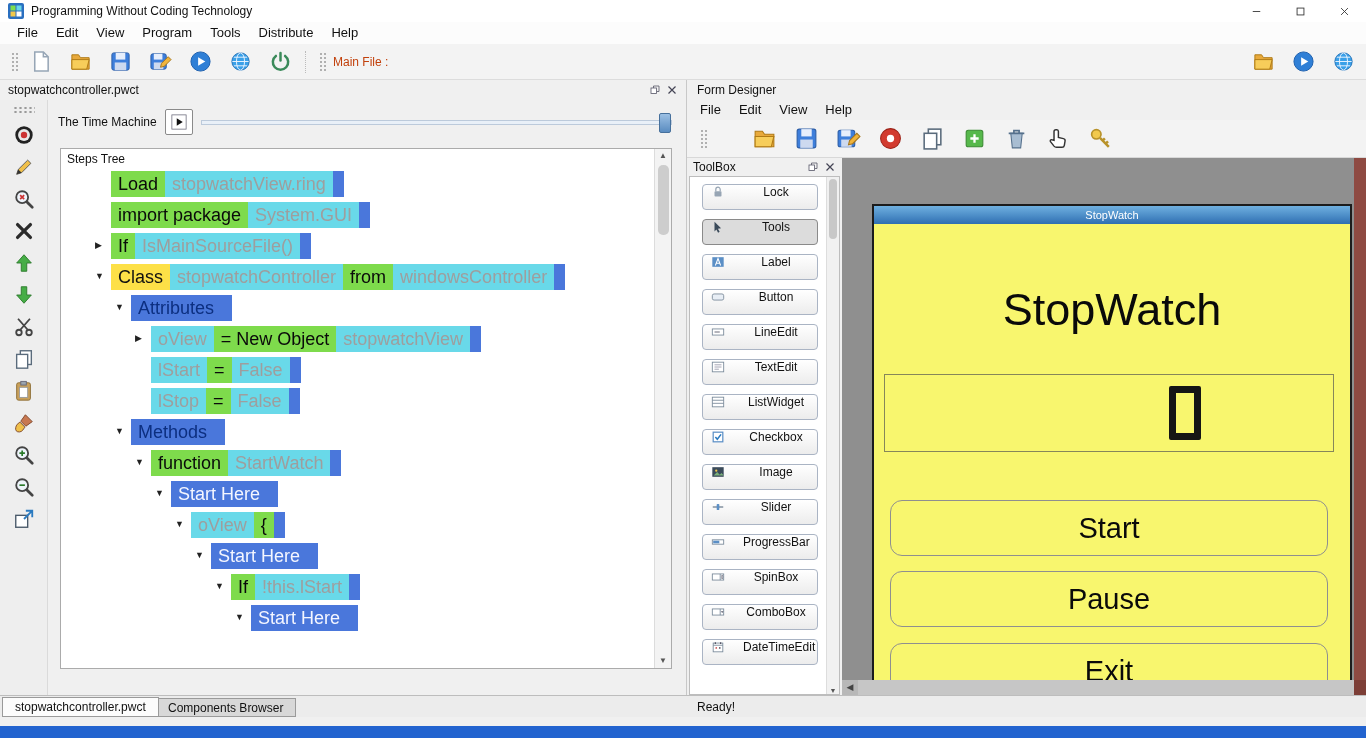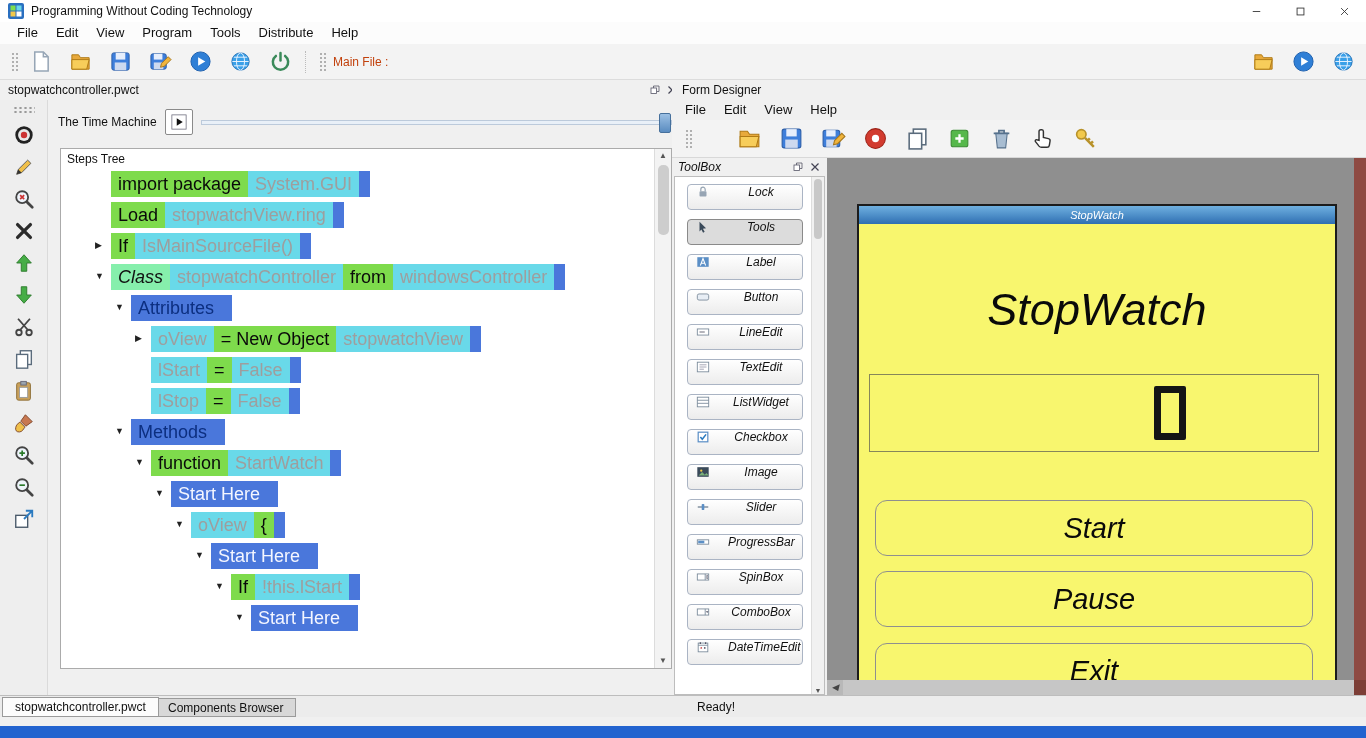--- a/index.html
+++ b/index.html
@@ -55,39 +55,39 @@
   .tm-handle{position:absolute;right:1px;top:1px;width:10px;height:18px;background:linear-gradient(#9cc0e4,#5a8cc0);border:1px solid #46709c;border-radius:2px;}
 
   .steps-panel{position:absolute;left:12px;top:48px;right:14px;bottom:26px;background:#fff;border:1px solid #ababab;}
   .steps-label{position:absolute;left:6px;top:3px;font-size:12px;}
   .tree-rows{position:absolute;left:2px;top:22px;right:18px;bottom:2px;overflow:hidden;white-space:nowrap;}
   .tree-row{position:relative;height:26px;margin-bottom:5px;}
   .tree-arrow{position:absolute;top:8px;font-size:9px;color:#222;line-height:1;}
   .seg{display:inline-block;height:26px;line-height:26px;padding:0 7px;font-size:18px;vertical-align:top;}
   .seg-green{background:#7EDB4C;color:#0a0a0a;}
   .seg-cyan{background:#69D9E9;color:#9e9e9e;}
-  .seg-cyan-dark{background:#86efac;color:#111;font-style:italic;}
+  .seg-cyan-dark{background:#fde047;color:#111;}
   .seg-blue{background:#4A77DB;color:#f4f6ff;}
   .seg-blue-dark{background:#4A77DB;color:#0c2f80;}
   .seg-cap{background:#4A77DB;width:11px;padding:0;}
   .v-scroll{position:absolute;right:0;top:0;width:17px;bottom:0;background:#f3f3f3;border-left:1px solid #dcdcdc;
             display:flex;flex-direction:column;align-items:center;font-size:8px;color:#555;box-sizing:border-box;}
   .sb-arrow{height:14px;line-height:14px;}
   .sb-thumb{width:11px;height:70px;background:#cdcdcd;border-radius:5px;margin-top:2px;}
   .sb-bottom{margin-top:auto;}
 
   
-  .form-designer{position:absolute;left:672px;top:0;right:0;height:615px;background:#f0f0f0;}
+  .form-designer{position:absolute;left:687px;top:0;right:0;height:615px;background:#f0f0f0;}
   .fd-header{height:20px;display:flex;align-items:center;padding:0 10px;font-size:12px;}
   .fd-menubar{height:20px;display:flex;align-items:center;padding-left:4px;font-size:13px;}
   .fd-toolbar{height:38px;display:flex;align-items:center;gap:4px;padding-left:58px;position:relative;background:#f3f3f3;border-bottom:1px solid #d8d8d8;box-sizing:border-box;}
   .fd-toolbar > .grip{position:absolute;left:8px;}
   .fd-toolbar .tb-btn{width:38px;height:30px;}
   .fd-toolbar .ico svg{width:25px;height:25px;}
-  .fd-body{position:absolute;left:0;top:78px;right:0;bottom:0;font-style:italic;}
+  .fd-body{position:absolute;left:0;top:78px;right:0;bottom:0;}
 
   .toolbox{position:absolute;left:0;top:0;width:155px;bottom:0;}
   .toolbox-header{height:18px;display:flex;align-items:center;padding:0 6px;font-size:12px;}
   .toolbox-body{position:absolute;left:2px;top:18px;right:2px;bottom:0;background:#fff;border:1px solid #bdbdbd;padding-top:7px;overflow:hidden;box-sizing:border-box;}
   .tbx-item{width:116px;height:26px;margin:0 auto 9px 12px;display:flex;align-items:flex-start;gap:18px;padding:0 8px;
             background:linear-gradient(#ffffff,#ececec);border:1px solid #aab4c4;border-radius:4px;font-size:12px;box-sizing:border-box;}
   .tbx-item.active{background:#dcdcdc;border-color:#8a8a8a;}
   .tbx-icon svg{width:14px;height:14px;display:block;}
   .tbx-label{flex:1;text-align:center;white-space:nowrap;}
   .tbx-scroll{position:absolute;right:0;top:0;width:12px;bottom:0;background:#f1f1f1;border-left:1px solid #ddd;
@@ -400,22 +400,22 @@
               </svg>
             </span>
           <div class="tm-slider">
             <div class="tm-groove"></div>
             <div class="tm-handle"></div>
           </div>
         </div>
         <div class="steps-panel">
           <div class="steps-label">Steps Tree</div>
           <div class="tree-rows" id="tree-rows">
+              <div class="tree-row" style="padding-left: 48px;"><span class="seg seg-green">Load</span><span class="seg seg-cyan">stopwatchView.ring</span><span class="seg seg-cap"></span></div>
               <div class="tree-row" style="padding-left: 48px;"><span class="seg seg-green">import package</span><span class="seg seg-cyan">System.GUI</span><span class="seg seg-cap"></span></div>
-              <div class="tree-row" style="padding-left: 48px;"><span class="seg seg-green">Load</span><span class="seg seg-cyan">stopwatchView.ring</span><span class="seg seg-cap"></span></div>
               <div class="tree-row" style="padding-left: 48px;"><span class="tree-arrow" style="left: 32px;">▶</span><span class="seg seg-green">If</span><span class="seg seg-cyan">IsMainSourceFile()</span><span class="seg seg-cap"></span></div>
               <div class="tree-row" style="padding-left: 48px;"><span class="tree-arrow" style="left: 32px;">▼</span><span class="seg seg-cyan-dark">Class</span><span class="seg seg-cyan">stopwatchController</span><span class="seg seg-green">from</span><span class="seg seg-cyan">windowsController</span><span class="seg seg-cap"></span></div>
               <div class="tree-row" style="padding-left: 68px;"><span class="tree-arrow" style="left: 52px;">▼</span><span class="seg seg-blue-dark">Attributes</span><span class="seg seg-cap"></span></div>
               <div class="tree-row" style="padding-left: 88px;"><span class="tree-arrow" style="left: 72px;">▶</span><span class="seg seg-cyan">oView</span><span class="seg seg-green">= New Object</span><span class="seg seg-cyan">stopwatchView</span><span class="seg seg-cap"></span></div>
               <div class="tree-row" style="padding-left: 88px;"><span class="seg seg-cyan">lStart</span><span class="seg seg-green">=</span><span class="seg seg-cyan">False</span><span class="seg seg-cap"></span></div>
               <div class="tree-row" style="padding-left: 88px;"><span class="seg seg-cyan">lStop</span><span class="seg seg-green">=</span><span class="seg seg-cyan">False</span><span class="seg seg-cap"></span></div>
               <div class="tree-row" style="padding-left: 68px;"><span class="tree-arrow" style="left: 52px;">▼</span><span class="seg seg-blue-dark">Methods</span><span class="seg seg-cap"></span></div>
               <div class="tree-row" style="padding-left: 88px;"><span class="tree-arrow" style="left: 72px;">▼</span><span class="seg seg-green">function</span><span class="seg seg-cyan">StartWatch</span><span class="seg seg-cap"></span></div>
               <div class="tree-row" style="padding-left: 108px;"><span class="tree-arrow" style="left: 92px;">▼</span><span class="seg seg-blue">Start Here</span><span class="seg seg-cap"></span></div>
               <div class="tree-row" style="padding-left: 128px;"><span class="tree-arrow" style="left: 112px;">▼</span><span class="seg seg-cyan">oView</span><span class="seg seg-green">{</span><span class="seg seg-cap"></span></div>

